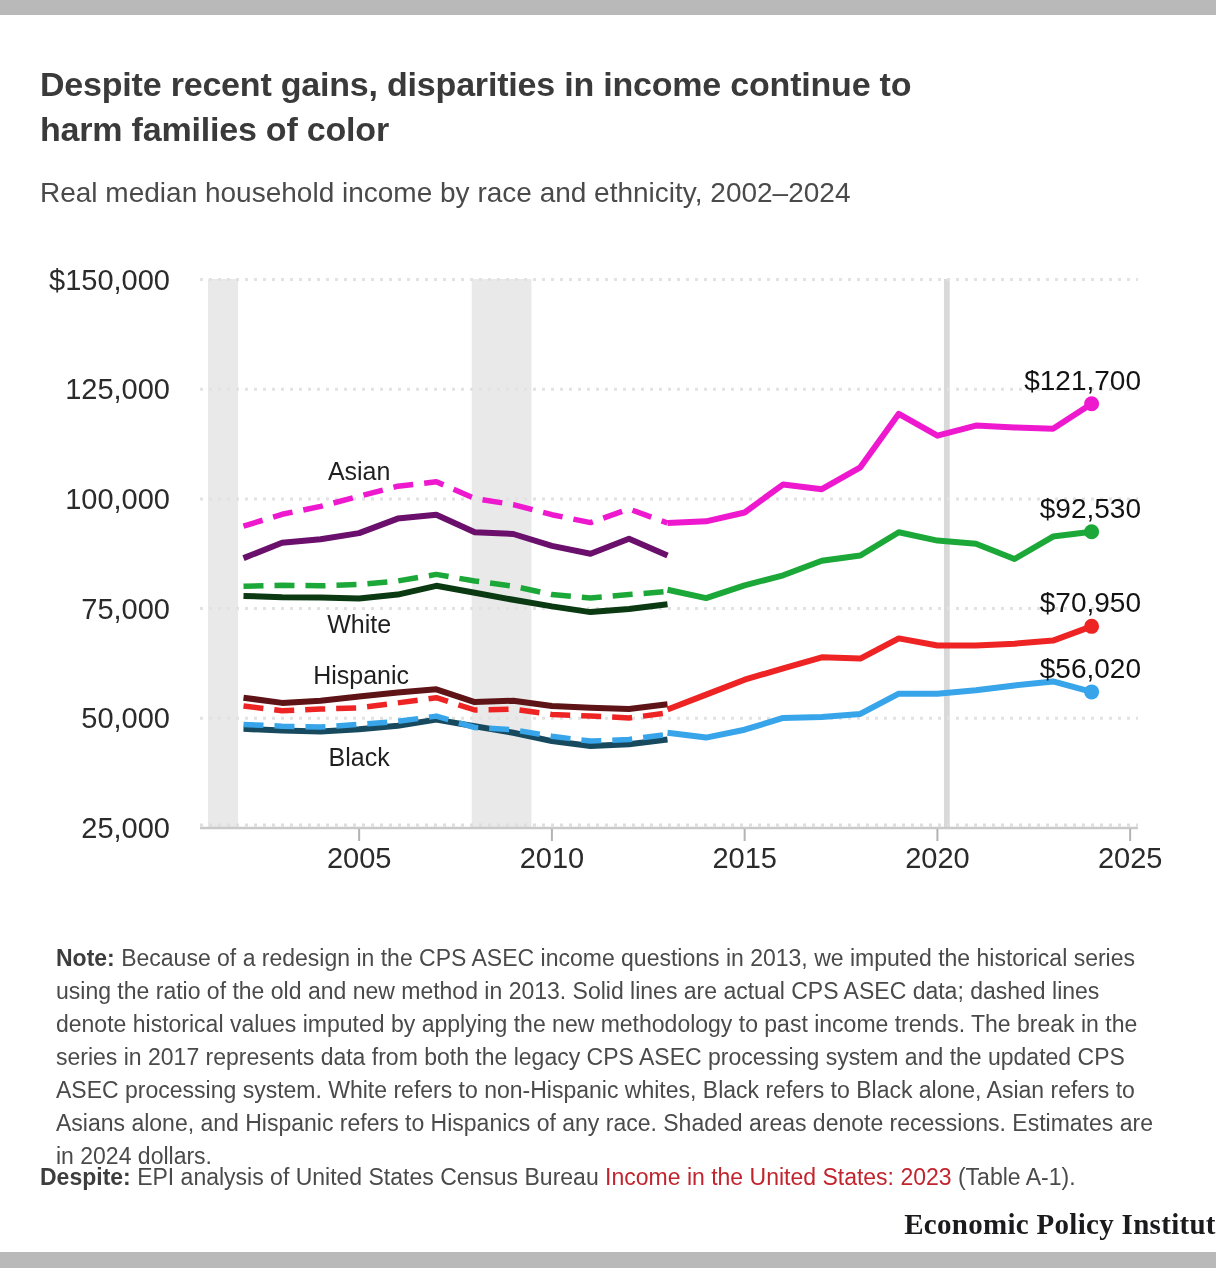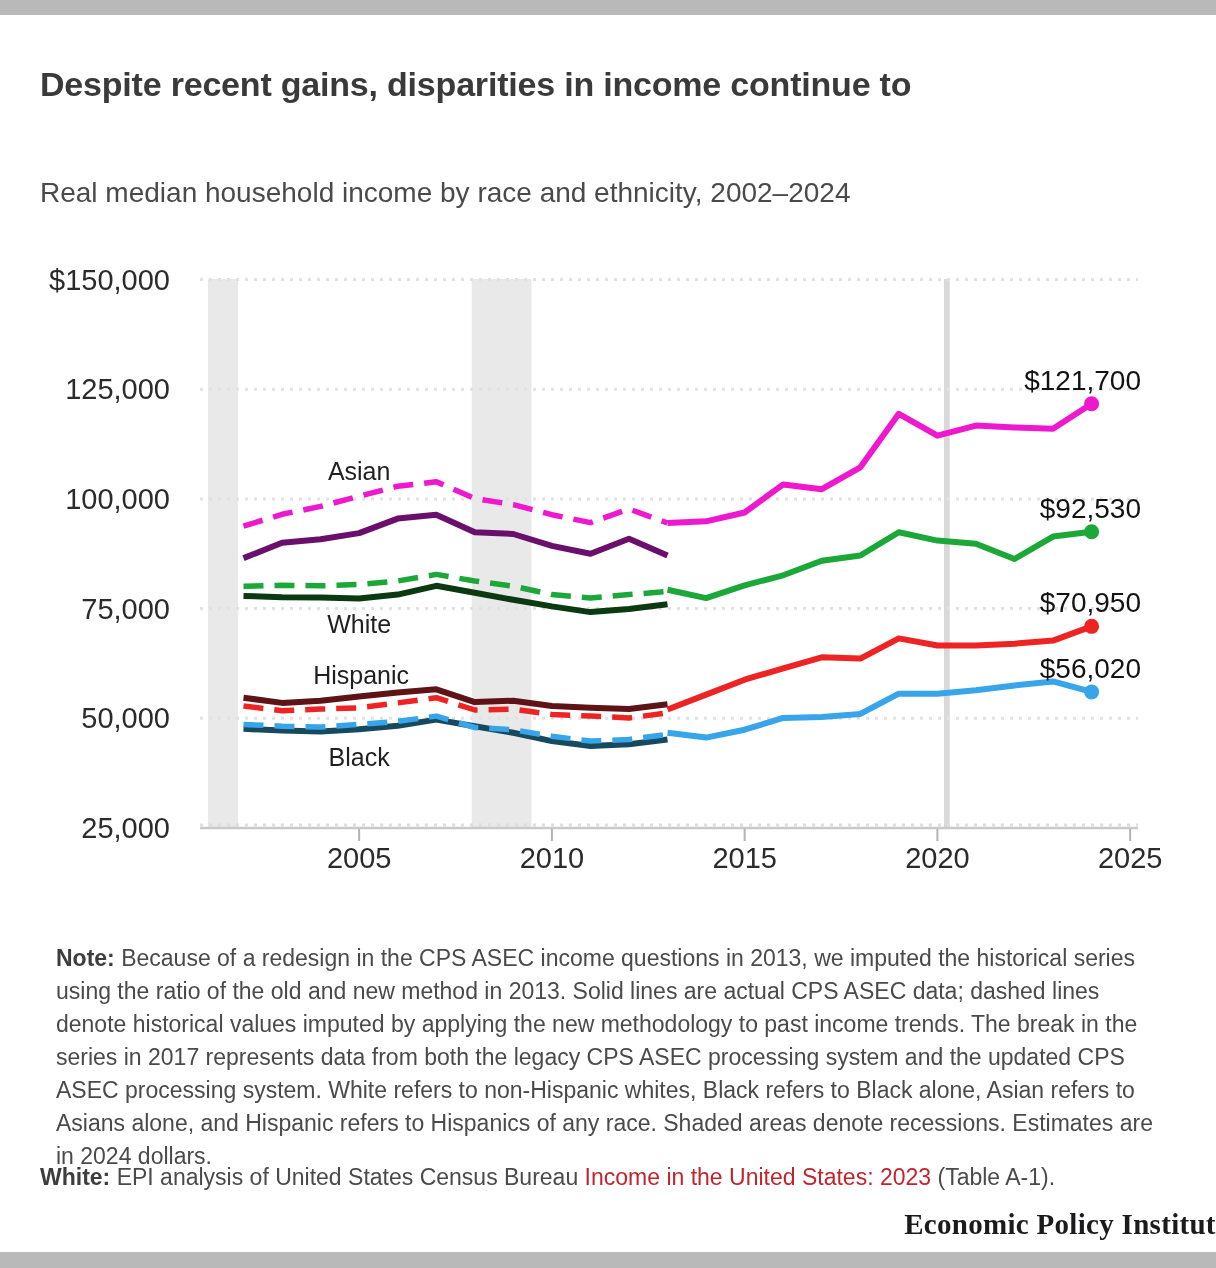--- a/index.html
+++ b/index.html
@@ -38,21 +38,21 @@
     font-family:"Liberation Serif", serif;
     font-size:29px;font-weight:700;color:#1b1b1d;letter-spacing:0.3px;
   }
 </style>
 </head>
 <body>
 
 <div id="page">
   <div class="topbar"></div>
 
-  <h1 class="title"><span>Despite recent gains, disparities in income continue to</span><br></h1>
+  <h1 class="title"><span>Despite recent gains, disparities in income continue to</span><br><span>harm families of color</span></h1>
 
   <h2 class="subtitle">Real median household income by race and ethnicity, 2002–2024</h2>
 
   <svg id="chart-svg" viewBox="0 0 1216 1268" xmlns="http://www.w3.org/2000/svg">
       <rect x="208.0339999999972" y="279" width="30.068999999998937" height="549" fill="#e9e9e9"></rect>
       <rect x="471.7160000000028" y="279" width="59.75249999999829" height="549" fill="#e9e9e9"></rect>
       <rect x="943.9535000000028" y="279" width="5.782499999994684" height="549" fill="#d9d9d9"></rect>
       <line x1="200" y1="279.5" x2="1138" y2="279.5" stroke="#e2e2e2" stroke-width="3" stroke-dasharray="3 6"></line>
       <text x="170" y="289.5" text-anchor="end" font-size="29" fill="#2b2b2b">$150,000</text>
       <line x1="200" y1="389.2" x2="1138" y2="389.2" stroke="#e2e2e2" stroke-width="3" stroke-dasharray="3 6"></line>
@@ -97,18 +97,18 @@
       <text x="361.0774999999982" y="683.8588" text-anchor="middle" font-size="25" fill="#1f1f1f">Hispanic</text>
       <text x="359.15" y="765.9144" text-anchor="middle" font-size="25" fill="#1f1f1f">Black</text>
       <text x="1141" y="389.6804" text-anchor="end" font-size="28" fill="#131313">$121,700</text>
       <text x="1141" y="517.67836" text-anchor="end" font-size="28" fill="#131313">$92,530</text>
       <text x="1141" y="612.3714" text-anchor="end" font-size="28" fill="#131313">$70,950</text>
       <text x="1141" y="677.88424" text-anchor="end" font-size="28" fill="#131313">$56,020</text>
     </svg>
 
   <p class="note"><b>Note:</b><span> Because of a redesign in the CPS ASEC income questions in 2013, we imputed the historical series using the ratio of the old and new method in 2013. Solid lines are actual CPS ASEC data; dashed lines denote historical values imputed by applying the new methodology to past income trends. The break in the series in 2017 represents data from both the legacy CPS ASEC processing system and the updated CPS ASEC processing system. White refers to non-Hispanic whites, Black refers to Black alone, Asian refers to Asians alone, and Hispanic refers to Hispanics of any race. Shaded areas denote recessions. Estimates are in 2024 dollars.</span></p>
 
-  <p class="source"><b>White:</b><span> EPI analysis of United States Census Bureau </span><a class="link">Income in the United States: 2023</a><span> (Table A-1).</span></p>
+  <p class="source"><b>Despite:</b><span> EPI analysis of United States Census Bureau </span><a class="link">Income in the United States: 2023</a><span> (Table A-1).</span></p>
 
   <div class="logo">Economic Policy Institute</div>
 
   <div class="bottombar"></div>
 </div>
 
 </body></html>

